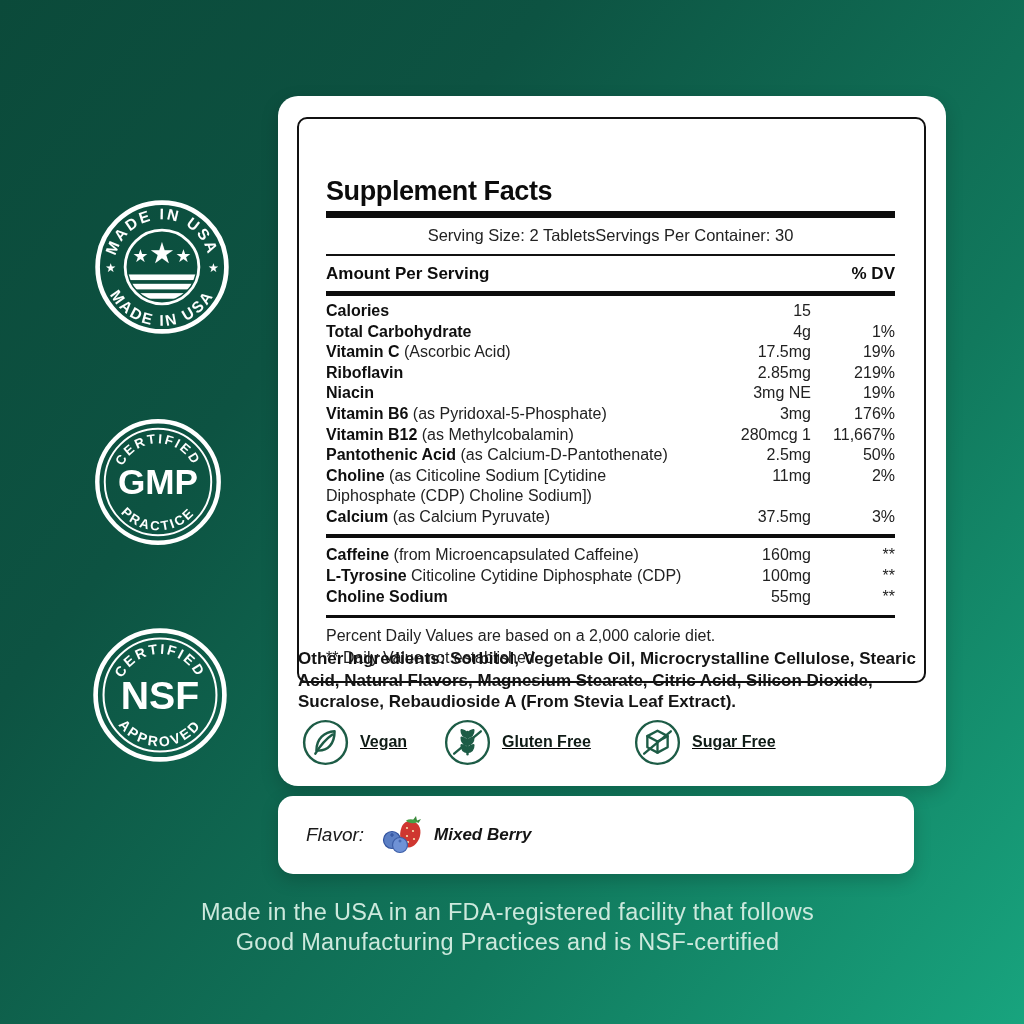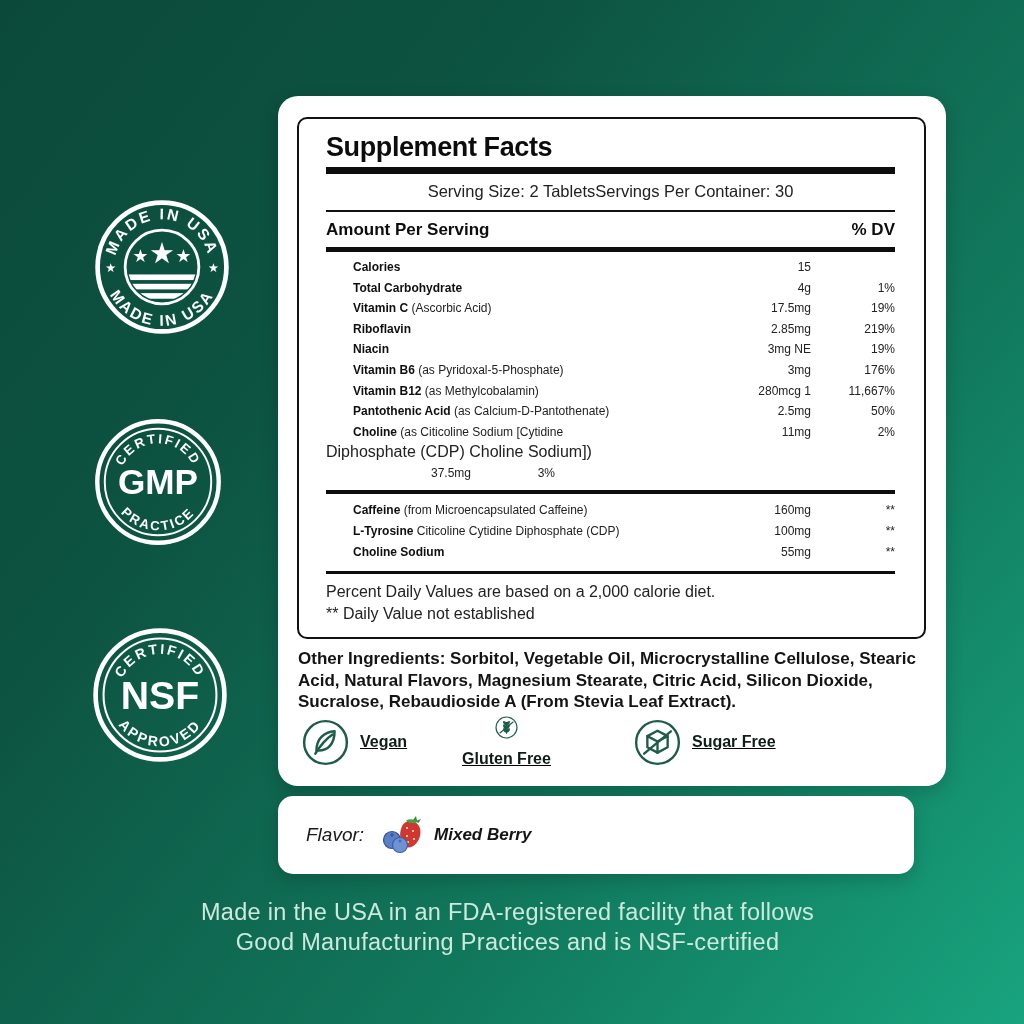--- a/index.html
+++ b/index.html
@@ -14,47 +14,47 @@
   }
   .main-card{left:278px;top:96px;width:668px;height:690px;}
   .flavor-card{left:278px;top:796px;width:636px;height:78px;border-radius:15px;
     display:flex;align-items:center;padding-left:28px;box-sizing:border-box;font-style:italic;}
   
   .facts-panel{
     position:absolute;left:19px;top:21px;width:629px;box-sizing:border-box;
     border:2.5px solid #111;border-radius:10px;background:#fff;
     padding:13px 29px 13px 27px;color:#111;
   }
-  .facts-title{font-size:27px;font-weight:800;letter-spacing:-0.4px;line-height:30px;color:#0c0c0c;}
+  .facts-title{font-size:27px;font-weight:800;letter-spacing:-0.4px;line-height:30px;color:#0c0c0c;margin-top:44px;}
   .bar-thick{height:7px;background:#0d0d0d;margin:5px 0 0;}
   .serving-row{display:flex;justify-content:center;font-size:16.5px;color:#222;padding:8px 0 9px;}
   .line-thin{height:2px;background:#111;}
   .header-row{display:flex;justify-content:space-between;font-size:17px;font-weight:700;padding:8px 0 7px;color:#0d0d0d;}
   .bar-mid{height:5px;background:#0d0d0d;}
   .nrows{margin-top:5px;}
-  .nrow{display:flex;font-size:12px;line-height:20.6px;margin-left:27px;}
+  .nrow{display:flex;font-size:16px;line-height:20.6px;}
   .sub .nrow{line-height:21.3px;}
   .nname{flex:1;color:#222;}
   .nname b{font-weight:700;color:#0f0f0f;}
   .nwrap{font-size:16px;line-height:20.6px;color:#222;}
   .namt{width:118px;text-align:right;color:#222;}
   .ndv{width:84px;text-align:right;color:#222;}
   .div4{height:4px;background:#0d0d0d;margin:6px 0 6px;}
   .div3{height:3px;background:#0d0d0d;margin:8px 0 7px;}
   .footnote{font-size:16px;line-height:21.5px;color:#222;}
   .footnotes{margin-top:2px;}
   
   .other-ing{
     position:absolute;left:20px;top:552px;width:632px;
     font-size:17px;font-weight:600;line-height:21.5px;color:#141414;
   }
   .features{position:absolute;left:0;top:620px;width:100%;height:52px;}
   .feature{position:absolute;display:flex;align-items:center;gap:11px;height:52px;text-decoration:underline;}
   .feature-label{font-size:16px;font-weight:700;color:#101c17;}
-  .f1{left:24px;} .f2{left:184px;flex-direction:column;} .f3{left:356px;}
+  .f1{left:24px;} .f2{left:166px;} .f3{left:356px;}
   
   .flavor-label{font-size:19px;color:#1a1a1a;}
   .flavor-value{font-size:17px;font-weight:700;color:#141414;margin-left:8px;}
   .berry{margin-left:16px;}
   
   .footer{
     position:absolute;left:0;top:897px;width:1015px;text-align:center;
     font-size:23.5px;line-height:30px;color:#cde9dd;letter-spacing:0.3px;
   }
   
@@ -191,20 +191,21 @@
           <span class="namt">2.5mg</span>
           <span class="ndv">50%</span>
         </div>
         <div class="nrow">
           <span class="nname"><b>Choline</b> (as Citicoline Sodium [Cytidine</span>
           <span class="namt">11mg</span>
           <span class="ndv">2%</span>
         </div>
         <div class="nwrap">Diphosphate (CDP) Choline Sodium])</div>
         <div class="nrow">
+          <span class="nname"><b>Calcium</b> (as Calcium Pyruvate)</span>
           <span class="namt">37.5mg</span>
           <span class="ndv">3%</span>
         </div>
       </div>
     <div class="div4"></div>
     <div class="nrows sub" id="sub-rows">
         <div class="nrow">
           <span class="nname"><b>Caffeine</b> (from Microencapsulated Caffeine)</span>
           <span class="namt">160mg</span>
           <span class="ndv">**</span>

